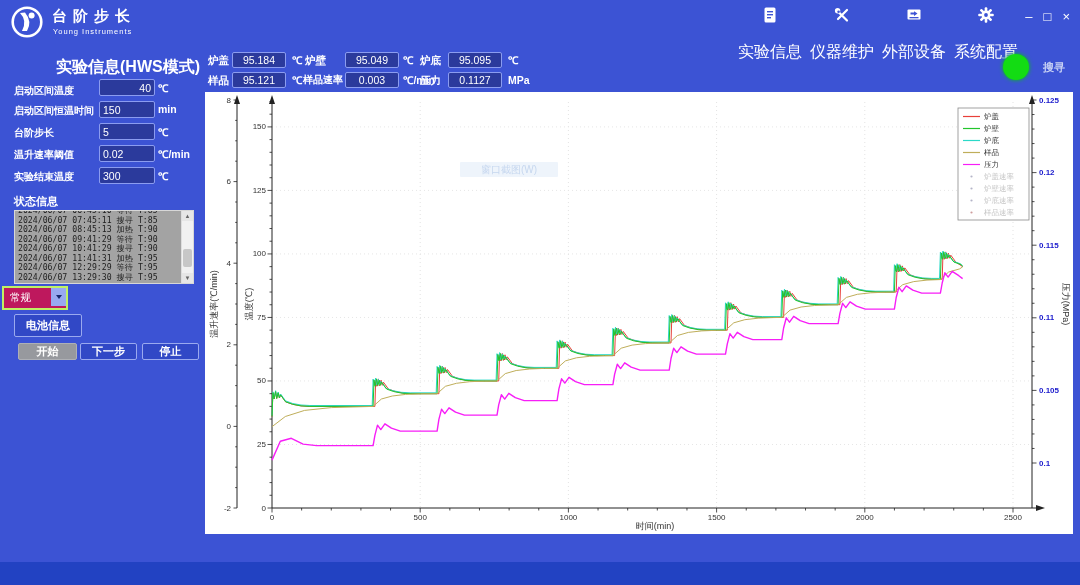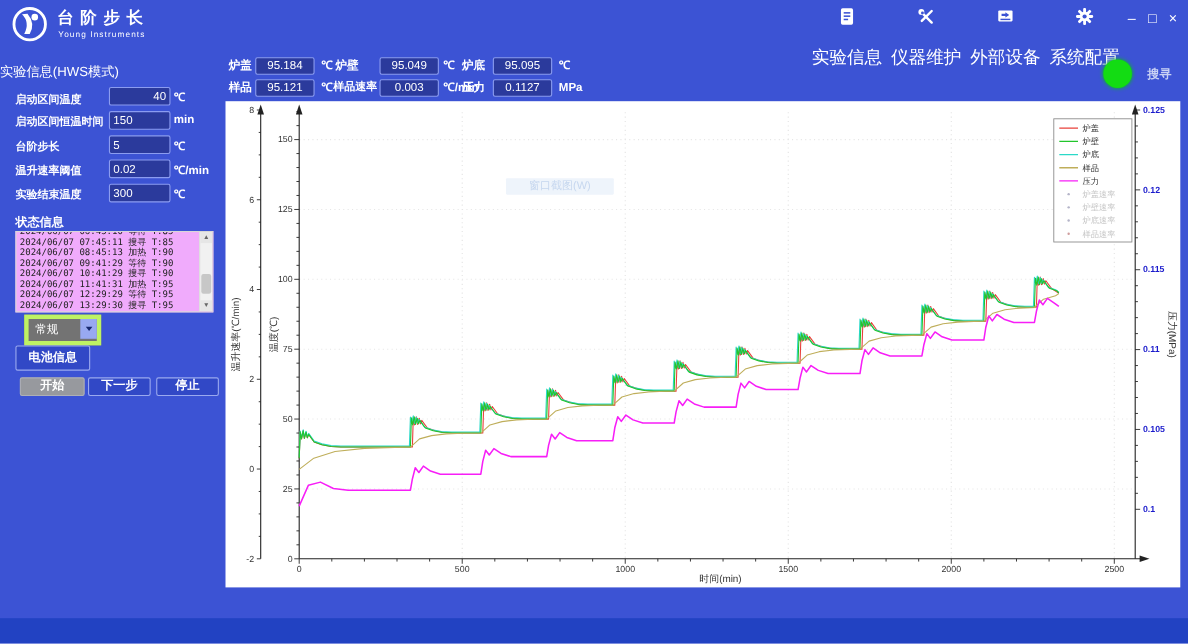--- a/index.html
+++ b/index.html
@@ -10,34 +10,34 @@
   .logo{position:absolute;left:10px;top:5px;width:34px;height:34px}
   .brand-name{position:absolute;left:52px;top:7px;font-size:15px;font-weight:bold;letter-spacing:6px;white-space:nowrap}
   .brand-sub{position:absolute;left:53px;top:27px;font-size:7.5px;letter-spacing:1px;white-space:nowrap}
   .toolbar{position:absolute;right:66px;top:5px;display:flex;gap:16px}
   .tb-item{width:56px;display:flex;flex-direction:column;align-items:center;cursor:pointer}
   .tb-icon{height:20px;display:flex;align-items:center;justify-content:center}
   .tb-label{font-size:16px;margin-top:17px;white-space:nowrap}
   .winctl{position:absolute;right:10px;top:9px;display:flex;gap:11px;font-size:13px;color:#fff}
   .winctl span{cursor:pointer;line-height:16px}
   
-  .p-title{position:absolute;left:0;top:57px;width:200px;text-align:left;font-size:12px;font-weight:normal}
+  .p-title{position:absolute;left:0;top:57px;width:200px;text-align:right;font-size:16px;font-weight:bold}
   .p-label{position:absolute;left:14px;font-size:10px;font-weight:bold;white-space:nowrap}
   .p-input{position:absolute;left:99px;width:48px;height:15px;background:#2b3a9c;border:1px solid #8b9cf0;
            border-radius:2px;color:#fff;font-size:10.5px;padding:0 3px;font-family:"Liberation Sans",sans-serif}
   .p-unit{position:absolute;left:158px;font-size:10.5px;font-weight:bold;white-space:nowrap}
   .status-label{position:absolute;left:14px;top:194px;font-size:11px;font-weight:bold}
-  .logbox{position:absolute;left:14px;top:210px;width:178px;height:72px;background:#f0abfc;overflow:hidden;border:1px solid #d7d7d7}
+  .logbox{position:absolute;left:14px;top:210px;width:178px;height:72px;background:#a3a3a3;overflow:hidden;border:1px solid #d7d7d7}
   .log-rows{margin-top:-5px;padding-left:3px;color:#222;font-size:8.2px;line-height:9.5px;
             font-family:"DejaVu Sans Mono","Liberation Mono",monospace;white-space:nowrap}
   .scrollbar{position:absolute;right:0;top:0;width:11px;height:72px;background:#f1f1f1;border-left:1px solid #ddd}
   .sb-btn{width:11px;height:10px;font-size:6px;color:#666;text-align:center;line-height:10px;background:#e6e6e6;cursor:pointer}
   .sb-down{position:absolute;bottom:0}
   .sb-thumb{position:absolute;top:38px;left:1px;width:9px;height:18px;background:#c7c7c7;border-radius:2px;cursor:pointer}
-  .dropdown{position:absolute;left:22px;top:286px;width:62px;height:20px;background:#737373;border:4px solid #bef264;cursor:pointer}
+  .dropdown{position:absolute;left:2px;top:286px;width:62px;height:20px;background:#be185d;border:2px solid #bef264;cursor:pointer}
   .dd-value{position:absolute;left:6px;top:3px;font-size:10.5px}
   .dd-arrowbox{position:absolute;right:0;top:0;width:15px;height:18px;background:#98a9f1;display:flex;align-items:center;justify-content:center}
   .dd-arrow{width:0;height:0;border-left:3.5px solid transparent;border-right:3.5px solid transparent;border-top:4.5px solid #17286e}
   .btn{position:absolute;font-size:11px;font-weight:bold;text-align:center;color:#fff;cursor:pointer;
        background:#3148c6;border:1px solid #9aa9ef;border-radius:2px}
   .btn-battery{left:14px;top:314px;width:66px;height:21px;line-height:21px}
   .btn-start{left:18px;top:343px;width:57px;height:15px;line-height:15px;background:#97999e;border:1px solid #aeb0b5}
   .btn-next{left:80px;top:343px;width:55px;height:15px;line-height:15px}
   .btn-stop{left:142px;top:343px;width:55px;height:15px;line-height:15px}
   

